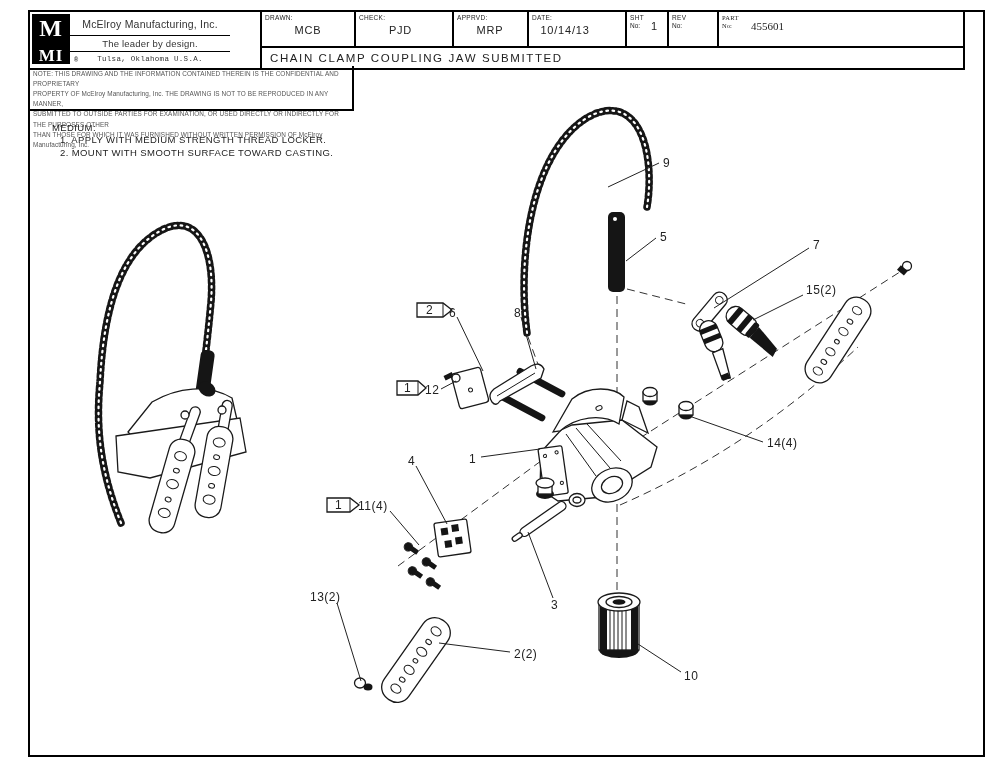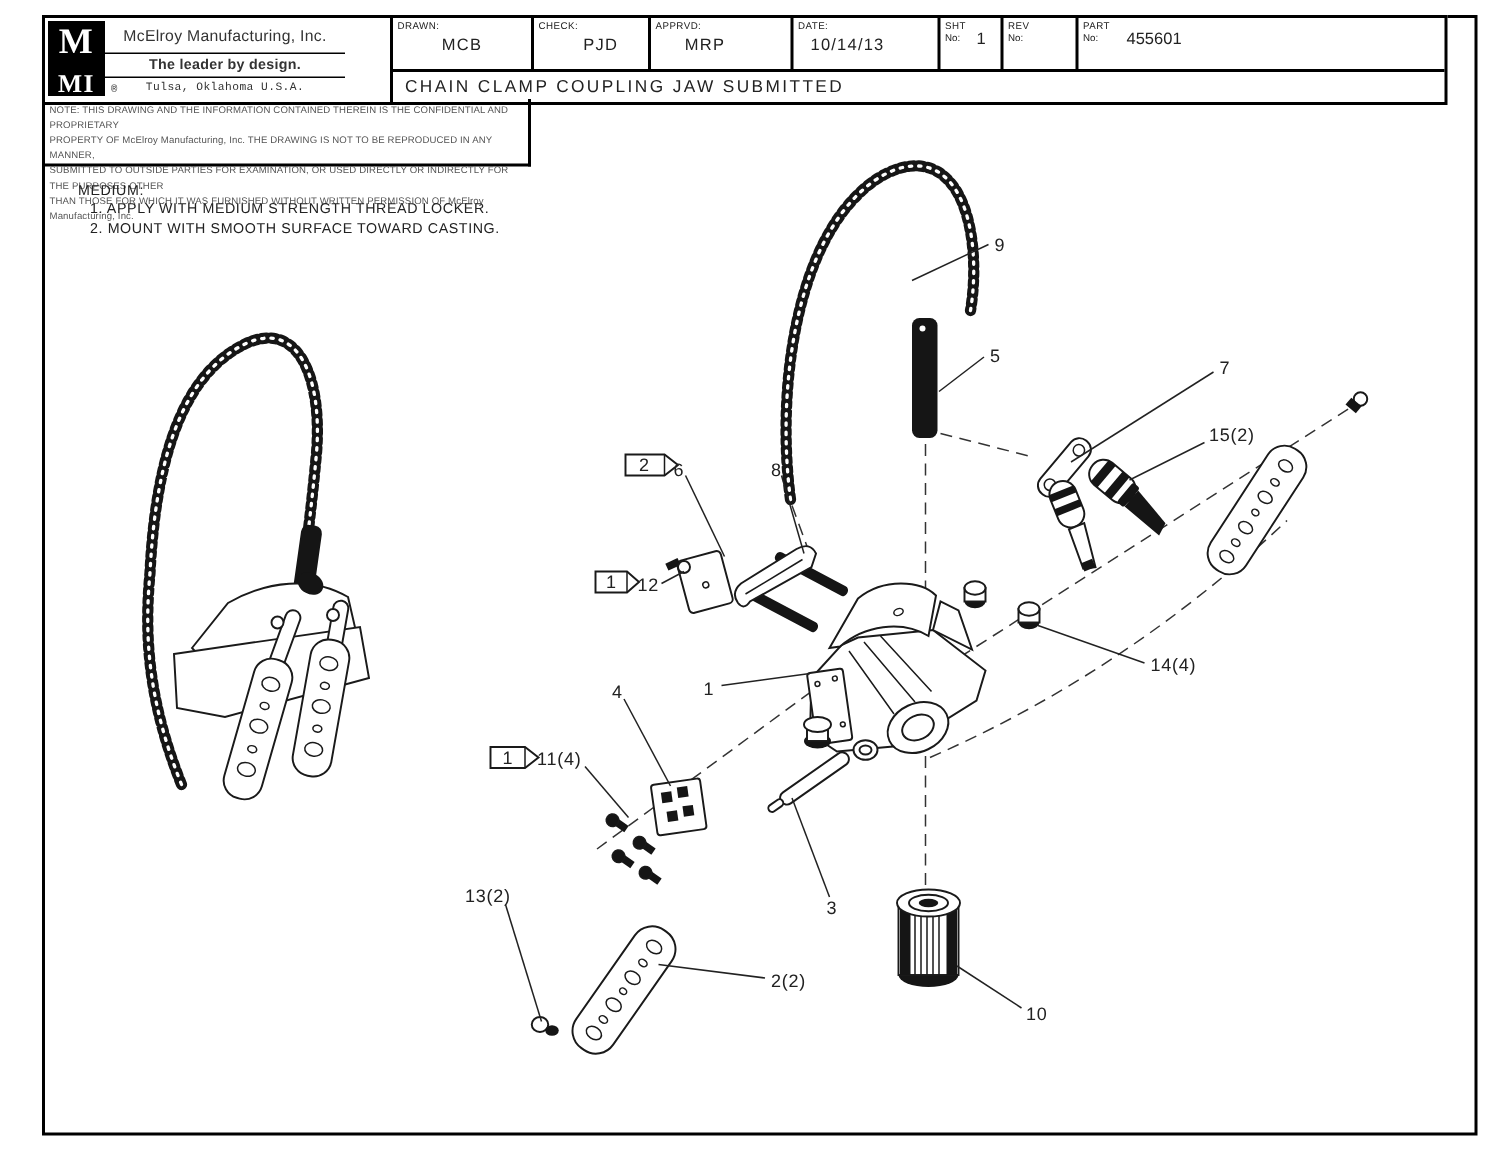--- a/index.html
+++ b/index.html
@@ -13,21 +13,21 @@
   .tb-label2{position:absolute;left:3px;top:10px;font-size:6.5px;color:#222;}
   .tb-value{position:absolute;left:0;right:0;top:12px;text-align:center;font-size:11px;letter-spacing:.8px;color:#222;}
   .tb-value-sm{position:absolute;left:24px;top:8px;font-size:11px;color:#222;}
   #logo-cell{left:2px;top:2px;width:38px;height:50px;background:#000;color:#fff;text-align:center;
              font-family:"Liberation Serif",serif;font-weight:bold;line-height:1;}
   #logo-top{font-size:24px;display:block;margin-top:2px;letter-spacing:1px;}
   #logo-bottom{font-size:17px;display:block;margin-top:7px;letter-spacing:1px;}
   #company-cell{position:absolute;left:40px;top:0;width:160px;height:56px;}
   .co-row{box-sizing:border-box;text-align:center;color:#333;}
   #co-name{height:24px;line-height:24px;font-size:10.5px;border-bottom:1.5px solid #000;letter-spacing:.2px;}
-  #co-tag{height:16px;line-height:16px;font-size:9.5px;border-bottom:1.5px solid #000;letter-spacing:.2px;font-weight:bold;}
+  #co-tag{height:16px;line-height:16px;font-size:9.5px;border-bottom:1.5px solid #000;letter-spacing:.2px;}
   #co-loc{height:14px;line-height:14px;font-size:7.5px;letter-spacing:.3px;position:relative;font-family:Liberation Mono, monospace;}
   #reg-mark{position:absolute;left:4px;top:1px;font-size:7px;}
   #title-row{position:absolute;left:230px;top:34px;width:703px;height:22px;border-left:2px solid #000;
              border-top:2px solid #000;box-sizing:border-box;font-size:11.5px;letter-spacing:1.6px;
              line-height:20px;padding-left:8px;color:#222;}
   #conf-note{left:28px;top:66px;width:326px;height:45px;border-right:2px solid #000;border-bottom:2px solid #000;
              box-sizing:border-box;padding:3px 4px 0 5px;font-size:6.4px;line-height:1.58;color:#555;
              letter-spacing:.1px;}
   #notes{left:52px;top:122px;font-size:9.5px;line-height:1.3;color:#222;letter-spacing:.4px;}
   #notes .nitem{padding-left:8px;}
@@ -62,39 +62,39 @@
     </div>
 
     <div class="tb-cell" style="left:230px;width:94px;">
       <span class="tb-label">DRAWN:</span>
       <span class="tb-value">MCB</span>
     </div>
     <div class="tb-cell" style="left:324px;width:91px;">
       <span class="tb-label">CHECK:</span>
       <span class="tb-value">PJD</span>
     </div>
-    <div class="tb-cell" style="left:402px;width:74px;">
+    <div class="tb-cell" style="left:422px;width:74px;">
       <span class="tb-label">APPRVD:</span>
       <span class="tb-value">MRP</span>
     </div>
     <div class="tb-cell" style="left:497px;width:74px;">
       <span class="tb-label">DATE:</span>
       <span class="tb-value">10/14/13</span>
     </div>
     <div class="tb-cell" style="left:595px;width:42px;">
       <span class="tb-label">SHT</span>
       <span class="tb-label2">No:</span>
       <span class="tb-value-sm">1</span>
     </div>
     <div class="tb-cell" style="left:637px;width:50px;">
       <span class="tb-label">REV</span>
       <span class="tb-label2">No:</span>
       <span class="tb-value-sm"></span>
     </div>
-    <div class="tb-cell" style="left:687px;width:246px;border-right:none;">
+    <div class="tb-cell" style="left:687px;width:246px;border-right:none;font-family:Liberation Serif, serif;">
       <span class="tb-label">PART</span>
       <span class="tb-label2">No:</span>
       <span class="tb-value-sm" style="left:32px;">455601</span>
     </div>
 
     <div id="title-row">CHAIN CLAMP COUPLING JAW SUBMITTED</div>
   </div>
 
   <div id="conf-note" class="abs">
     <div>NOTE: THIS DRAWING AND THE INFORMATION CONTAINED THEREIN IS THE CONFIDENTIAL AND PROPRIETARY</div>

